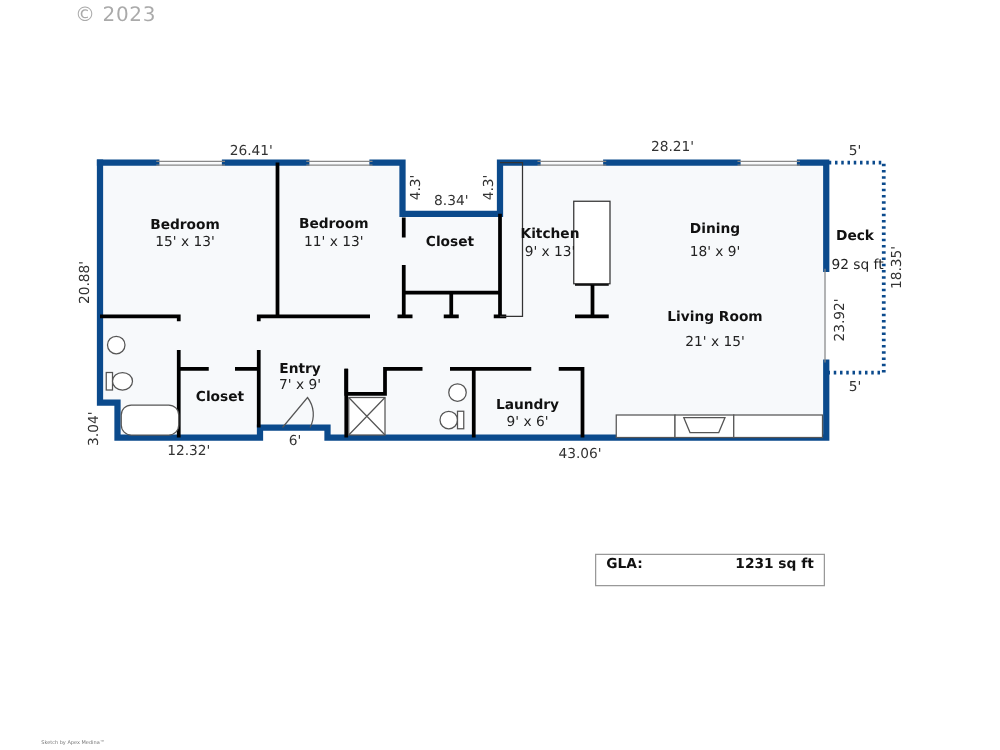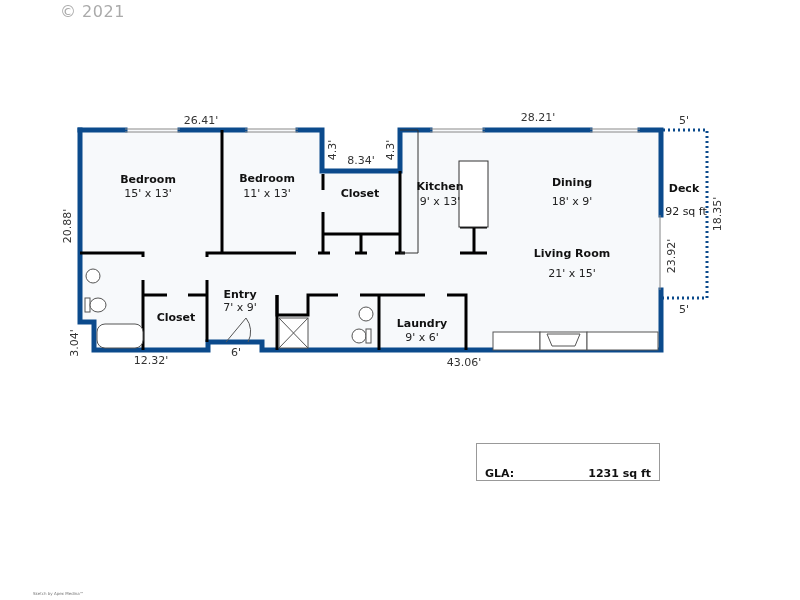--- a/index.html
+++ b/index.html
@@ -2,27 +2,27 @@
 <html><head>
 <meta charset="utf-8">
 <style>
   html, body { margin:0; padding:0; background:#ffffff; }
   body { width:800px; height:600px; position:relative; overflow:hidden; font-family:"DejaVu Sans", sans-serif; }
   .copyright { position:absolute; left:60px; top:2px; font-size:16px; color:#aaaaaa; letter-spacing:0.5px; }
   svg.plan { position:absolute; left:0; top:0; }
   .room-name { font-weight:bold; font-size:11px; fill:#111; font-family:"DejaVu Sans", sans-serif; }
   .room-dim { font-size:11px; fill:#222; font-family:"DejaVu Sans", sans-serif; }
   .meas { font-size:11px; fill:#333; font-family:"DejaVu Sans", sans-serif; }
-  .gla-box { position:absolute; left:476px; top:443px; width:184px; height:38px; border:1px solid #999; background:#fff; box-sizing:border-box; display:flex; justify-content:space-between; align-items:flex-end; padding:0 8px; font-weight:bold; font-size:11px; color:#111; }
+  .gla-box { position:absolute; left:476px; top:443px; width:184px; height:26px; border:1px solid #999; background:#fff; box-sizing:border-box; display:flex; justify-content:space-between; align-items:flex-start; padding:0 8px; font-weight:bold; font-size:11px; color:#111; }
   .footer { position:absolute; left:33px; top:591px; font-size:4px; color:#777; }
 </style>
 </head>
 <body>
 
-<div class="copyright">© 2021</div>
+<div class="copyright">© 2023</div>
 
 <svg class="plan" width="800" height="600" viewBox="0 0 800 600">
 
   <path d="M80,130 L322,130 L322,171 L400,171 L400,130 L661,130 L661,350 L262,350 L262,342 L208,342 L208,350 L94,350 L94,322 L80,322 Z" fill="#f7f9fb"></path>
 
   <g stroke="#0b4a8c" stroke-width="5" fill="none" stroke-linecap="square">
     <path d="M80,130 L125,130"></path>
     <path d="M180,130 L245,130"></path>
     <path d="M298,130 L322,130 L322,171 L400,171 L400,130 L430,130"></path>
     <path d="M485,130 L590,130"></path>

